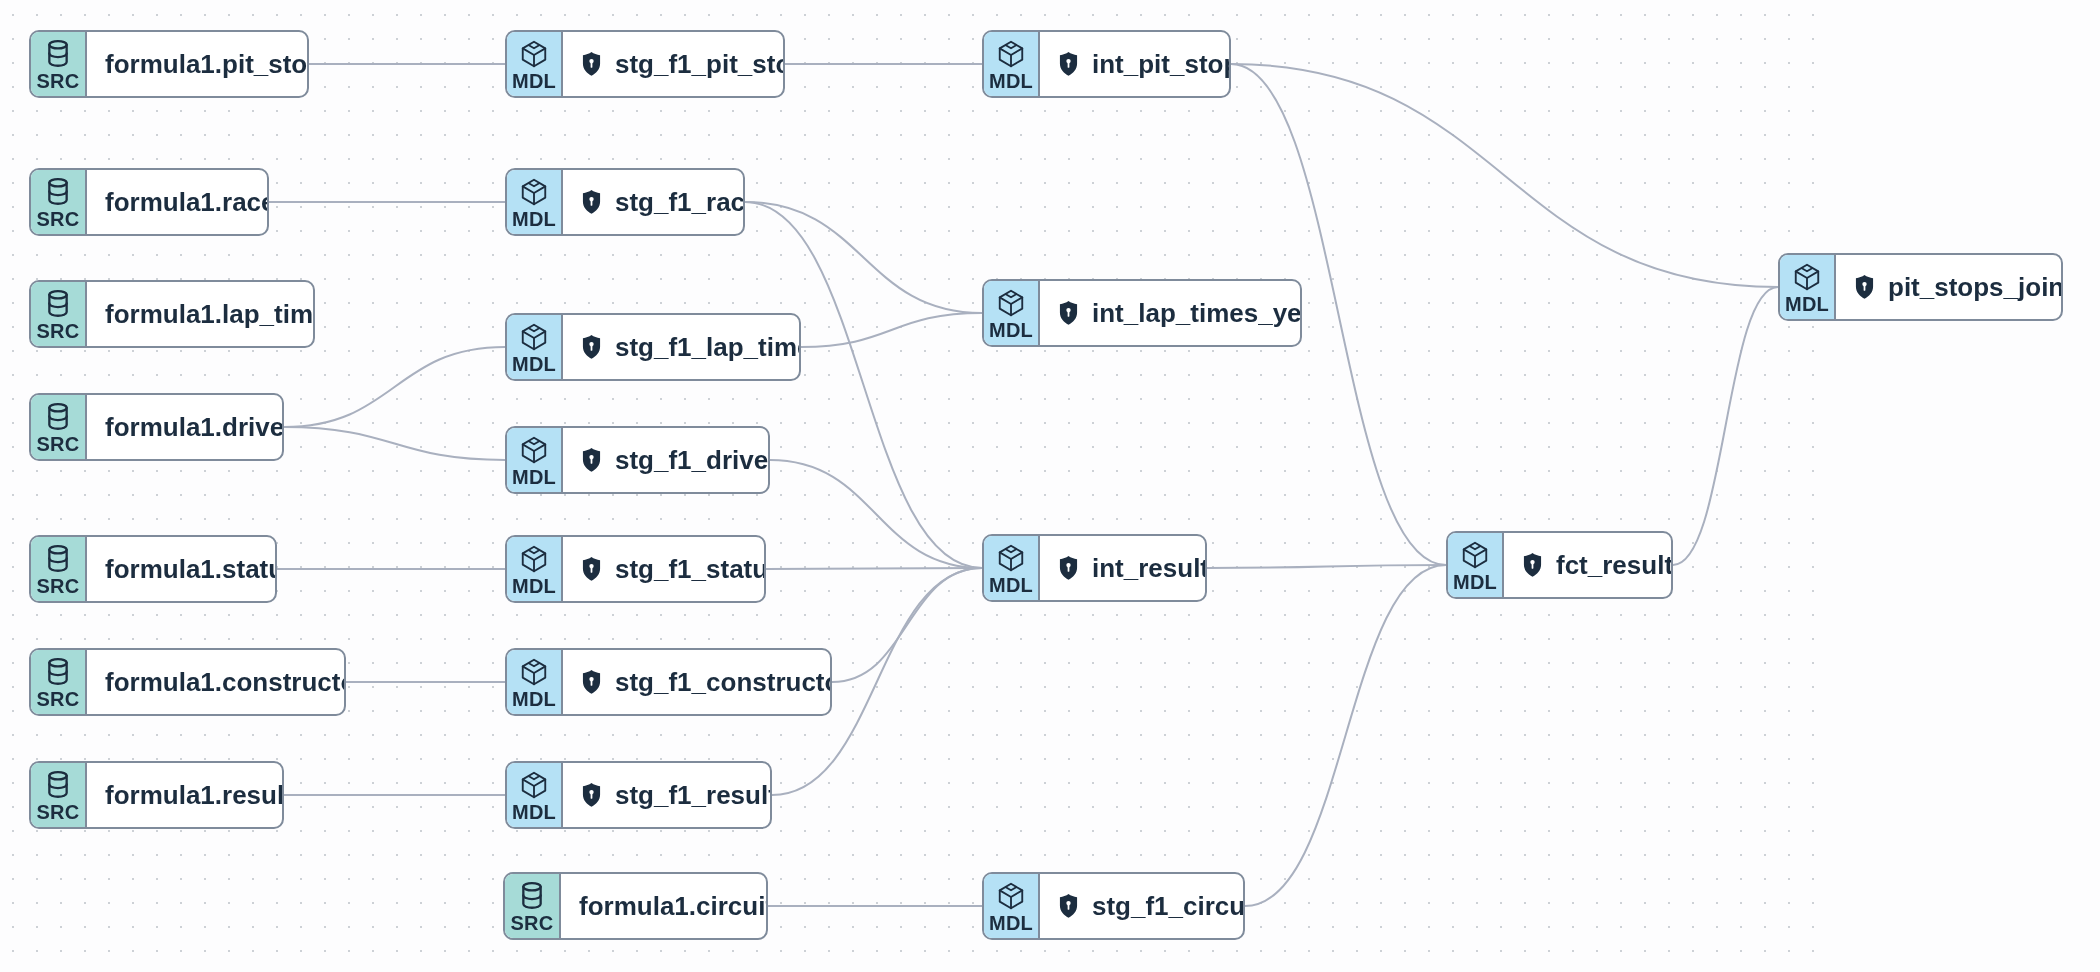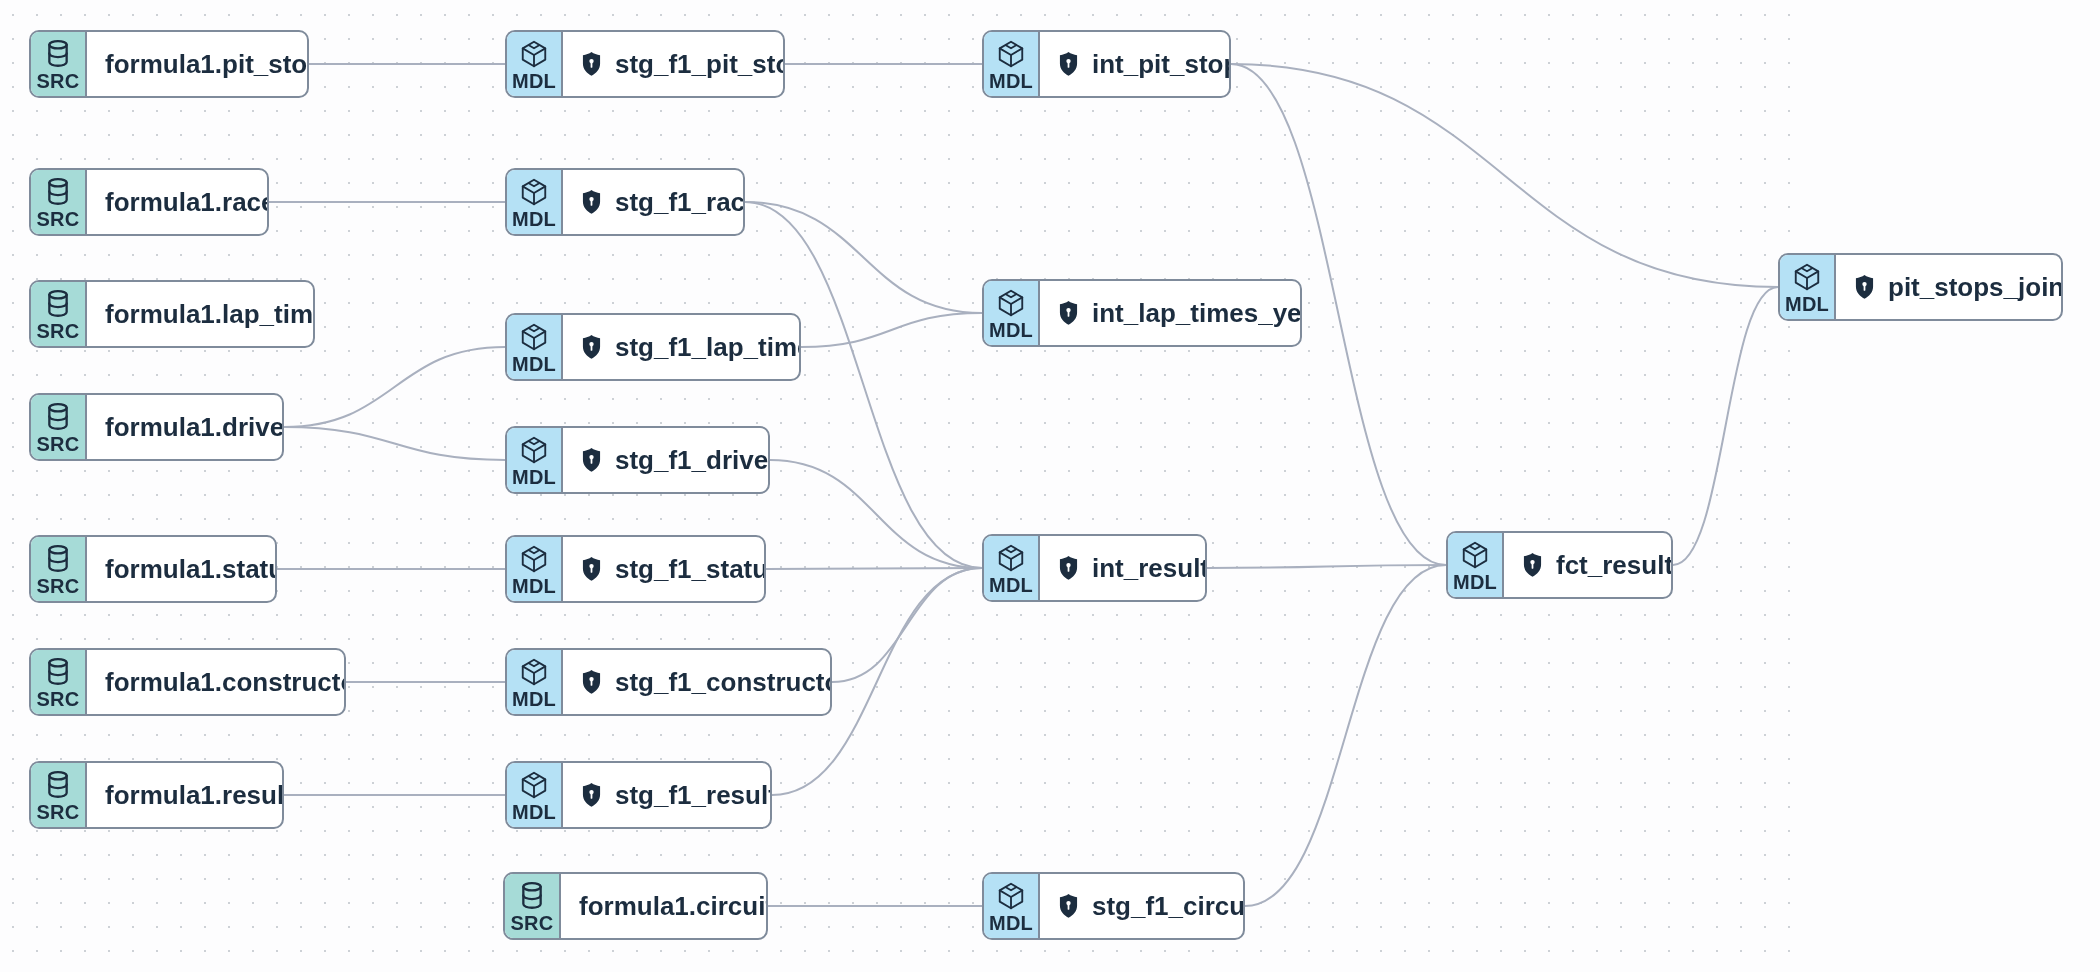--- a/index.html
+++ b/index.html
@@ -7,20 +7,21 @@
     width:2100px;height:972px;overflow:hidden;
     font-family:"Liberation Sans","DejaVu Sans",sans-serif;
     background:var(--canvas-bg,#fdfdfe);
   }
   .canvas{
     position:relative;width:1800px;height:972px;
     background-color:var(--canvas-bg,#fdfdfe);
     background-image:radial-gradient(circle,var(--grid-dot,#cdd1d6) 1.15px,transparent 1.3px);
     background-size:24px 24px;
     background-position:1px 3px;
+    padding-left:29px;
   }
   svg.edges{position:absolute;left:0;top:0;width:2100px;height:972px;display:block;}
   svg.edges path{fill:none;stroke:var(--edge,#a9b0bf);stroke-width:2;stroke-linecap:round;}
   .node{
     position:absolute;display:flex;box-sizing:border-box;height:68px;
     background:var(--node-bg,#fff);
     border:2px solid var(--node-border,#7f8b9b);
     border-radius:10px;overflow:hidden;cursor:pointer;
   }
   .node-icon-section{

